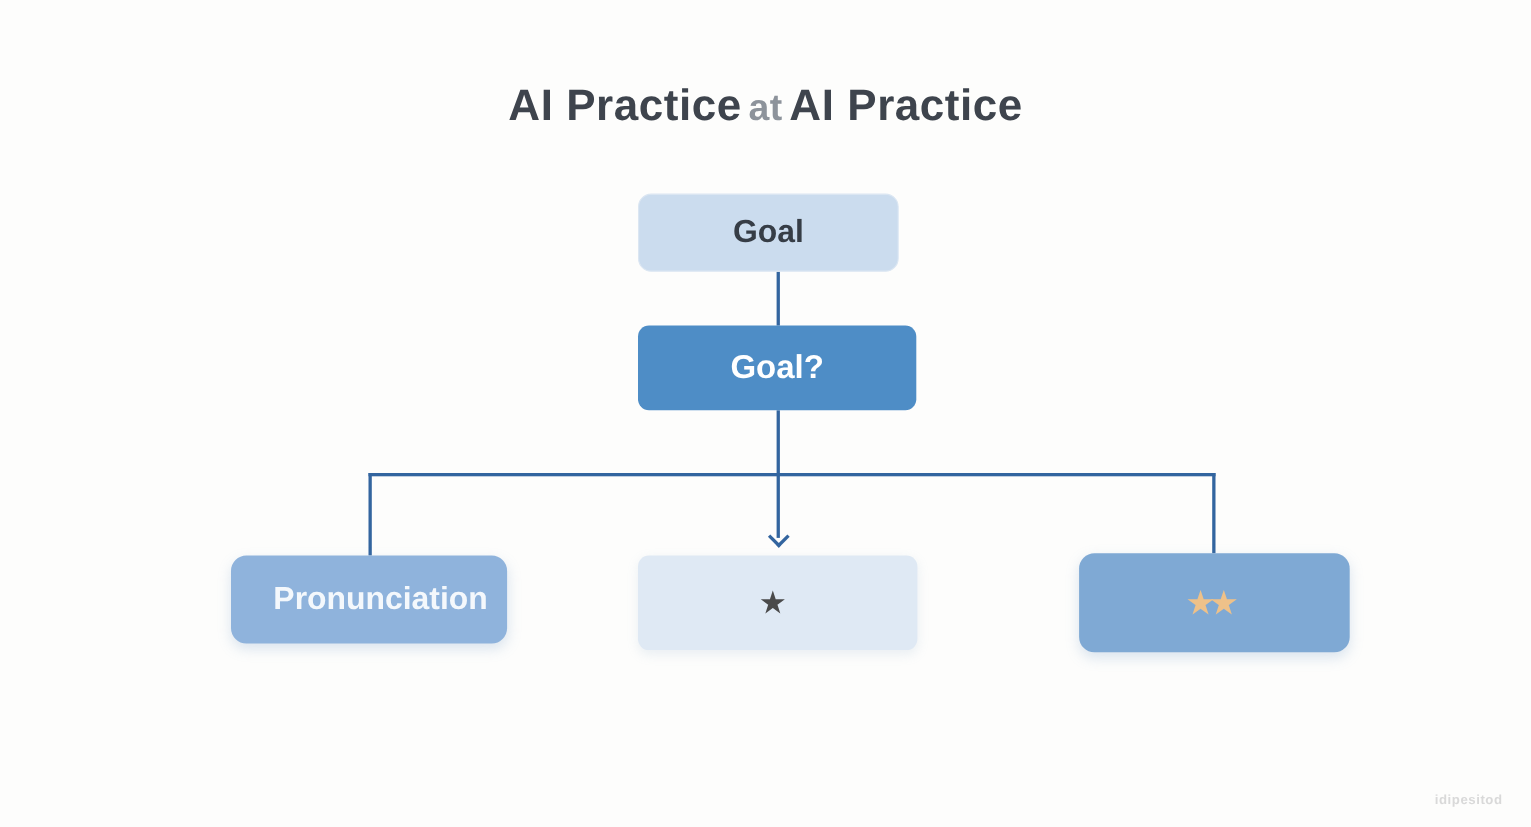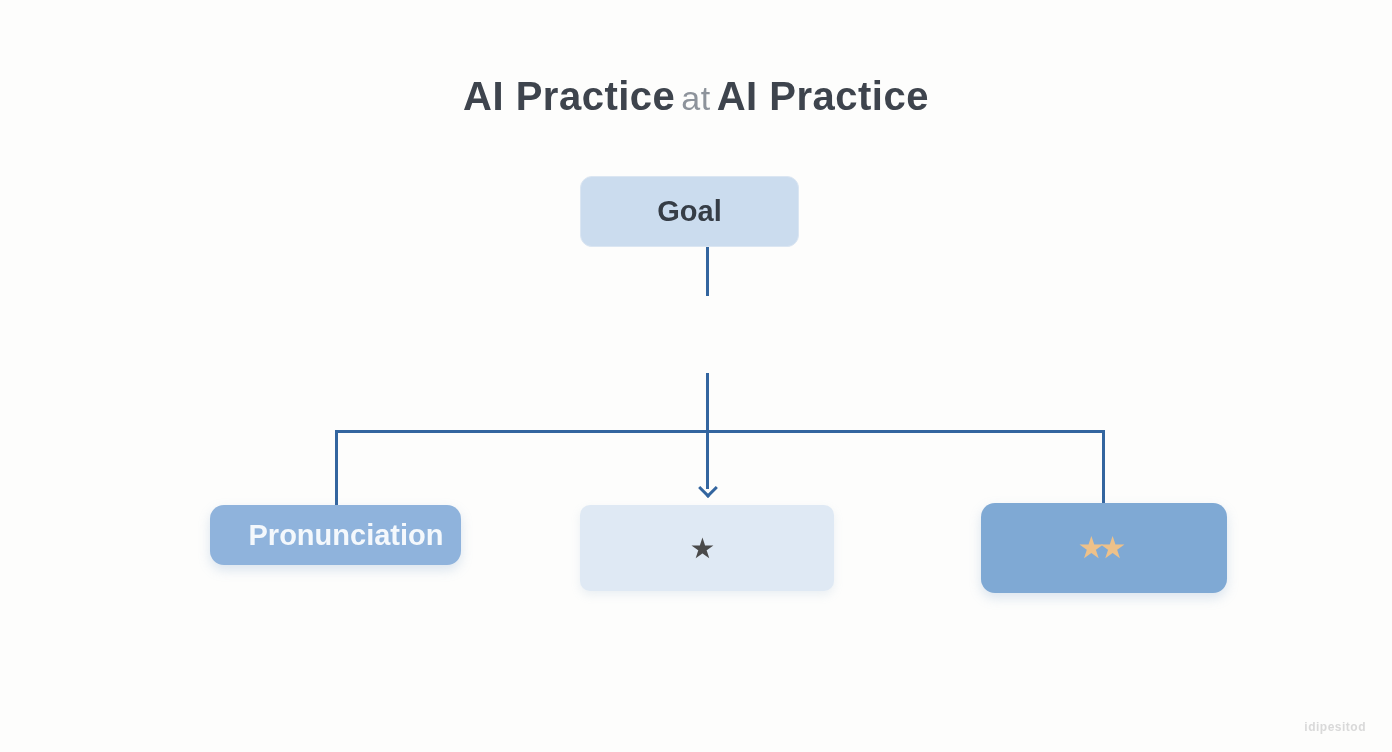--- a/index.html
+++ b/index.html
@@ -25,52 +25,52 @@
     text-align: center;
     font-size: 40px;
     font-weight: bold;
     color: var(--title-dark, #3e444d);
     letter-spacing: 0.5px;
     white-space: nowrap;
   }
   .title .middle {
     color: var(--title-muted, #8d939b);
     font-size: 34px;
-    font-weight: normal;
+    font-weight: bold;
     padding: 0 6px;
   }
 
   
   .node {
     position: absolute;
     display: flex;
     align-items: center;
     justify-content: center;
     font-weight: bold;
     font-size: 29px;
     box-sizing: border-box;
     white-space: nowrap;
   }
   .node-goal {
-    left: 580px; top: 176px; width: 219px; height: 71px;
+    left: 580px; top: 176px; width: 237px; height: 71px;
     background: var(--node-goal, #cbdcee);
     color: #363d46;
     border-radius: 12px;
     border: 1px solid #dbe6f2;
     text-align: center;
   }
   .node-goal-question {
     left: 580px; top: 296px; width: 253px; height: 77px;
     background: var(--node-goal-question, #4e8dc6);
     color: #ffffff;
     border-radius: 10px;
     font-size: 30px;
   }
   .node-pronunciation {
-    left: 210px; top: 505px; width: 251px; height: 60px;
+    left: 210px; top: 505px; width: 251px; height: 80px;
     background: var(--node-pronunciation, #8fb3dc);
     color: #f4f8fc;
     border-radius: 14px;
     box-shadow: 0 5px 12px rgba(130, 165, 205, 0.28);
     padding-left: 21px;
   }
   .node-confidence {
     left: 580px; top: 505px; width: 254px; height: 86px;
     background: var(--node-confidence, #dfe9f4);
     color: #514f49;
@@ -145,20 +145,23 @@
   <div class="line line-v conn-question-to-rail"></div>
   <div class="arrowhead"></div>
   <div class="line line-h conn-rail"></div>
   <div class="line line-v conn-rail-left"></div>
   <div class="line line-v conn-rail-right"></div>
 
   <div class="node node-goal">
     <span>Goal</span>
   </div>
 
+  <div class="node node-goal-question">
+    <span>Goal?</span>
+  </div>
 
   <div class="node node-pronunciation">
     <span>Pronunciation</span>
   </div>
 
   <div class="node node-confidence">
     <span class="star-dark">★</span>
   </div>
 
   <div class="node node-scenario">

